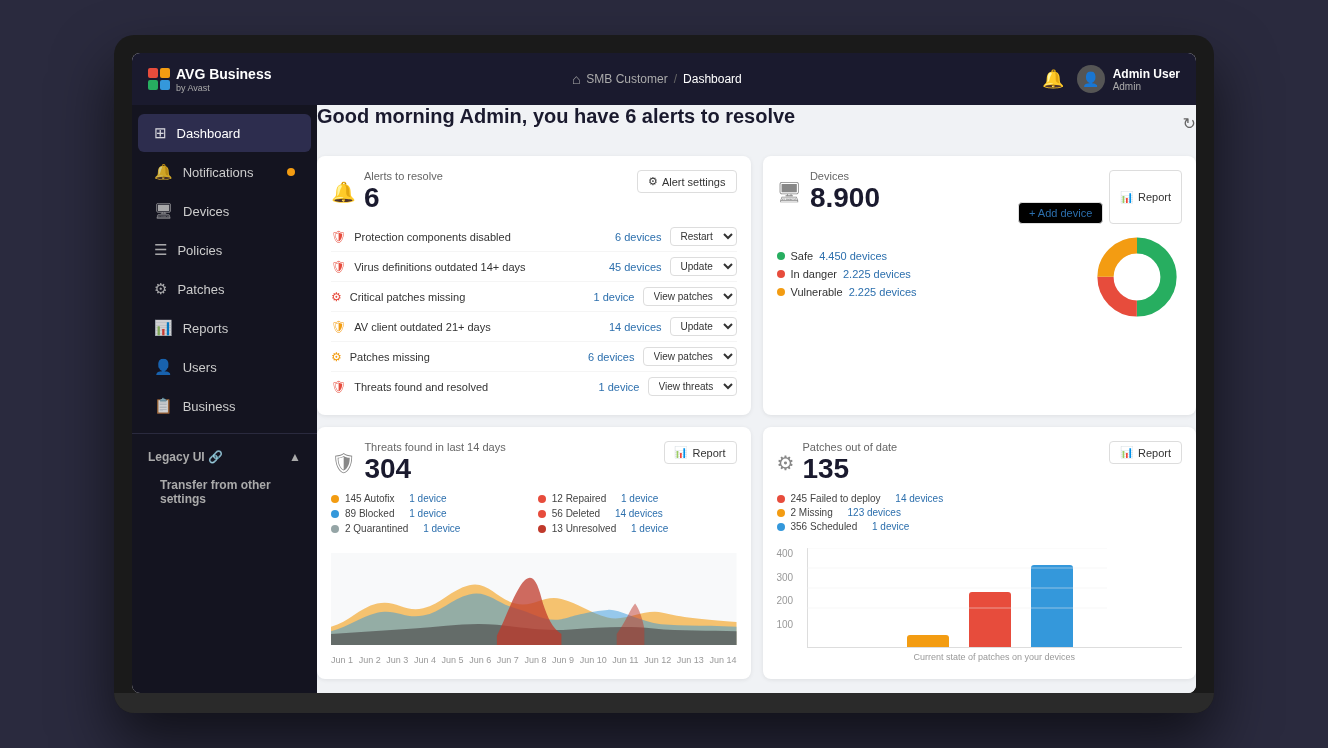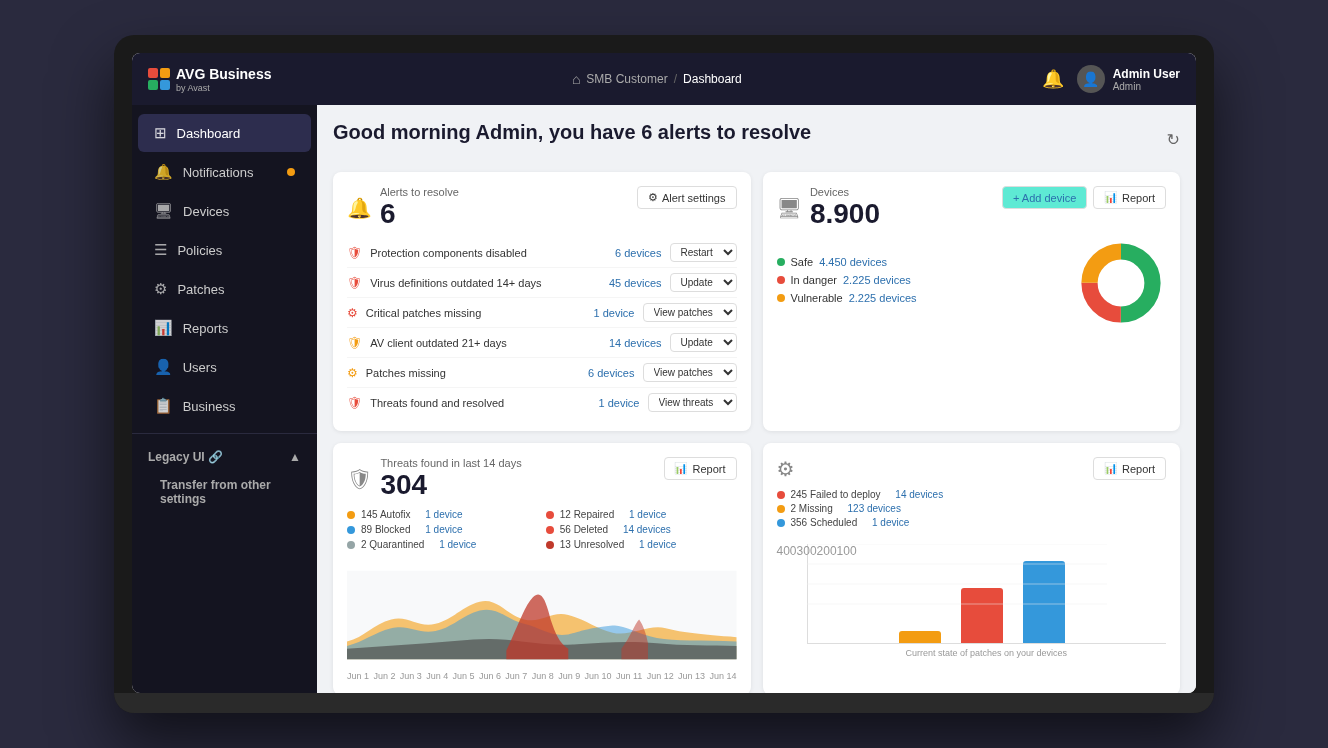--- a/index.html
+++ b/index.html
@@ -195,21 +195,21 @@
       color: #aaa;
       font-size: 12px;
       cursor: pointer;
     }
 
     
     .content {
       flex: 1;
       background: #f0f2f5;
       overflow-y: auto;
-      padding: 16px;
+      padding: 0;
     }
 
     .page-title {
       font-size: 20px;
       font-weight: 700;
       color: #1a1a2e;
       margin-bottom: 14px;
     }
 
     .refresh-btn {
@@ -265,23 +265,24 @@
       gap: 4px;
     }
 
     .btn-outline {
       background: #fff;
       border: 1px solid #ddd;
       color: #333;
     }
 
     .btn-primary {
-      background: #5eead4;
+      background: #000000;
       border: 1px solid #ddd;
       color: #2c6fad;
+      margin-top: 32px;
     }
 
     
     .alerts-table { width: 100%; }
     .alert-row {
       display: flex;
       align-items: center;
       padding: 5px 0;
       border-bottom: 1px solid #f5f5f5;
       font-size: 11px;
@@ -364,23 +365,23 @@
 
     
     .patch-legend { margin: 6px 0 8px; }
 
     .y-labels {
       position: absolute;
       left: 0;
       top: 0;
       bottom: 0;
       display: flex;
-      flex-direction: row;
+      flex-direction: column;
       justify-content: space-between;
-      font-size: 12px;
+      font-size: 10px;
       color: #999;
     }
 
     .bar-chart-label {
       text-align: center;
       font-size: 9px;
       color: #999;
       margin-top: 4px;
     }
   </style>
@@ -671,20 +672,24 @@
                 <span>Jun 12</span>
                 <span>Jun 13</span>
                 <span>Jun 14</span>
             </div>
           </div>
 
           <div class="card">
             <div class="card-header">
               <div class="card-title-area">
                 <span class="card-icon">⚙</span>
+                <div>
+                  <div class="card-label">Patches out of date</div>
+                  <div class="card-number">135</div>
+                </div>
               </div>
               <button class="btn-sm btn-outline">
                 <span>📊</span>
                 <span>Report</span>
               </button>
             </div>
 
             <div class="patch-legend">
               <div class="threat-legend-item">
                 <span class="legend-dot" style="background:#e74c3c;"></span>

